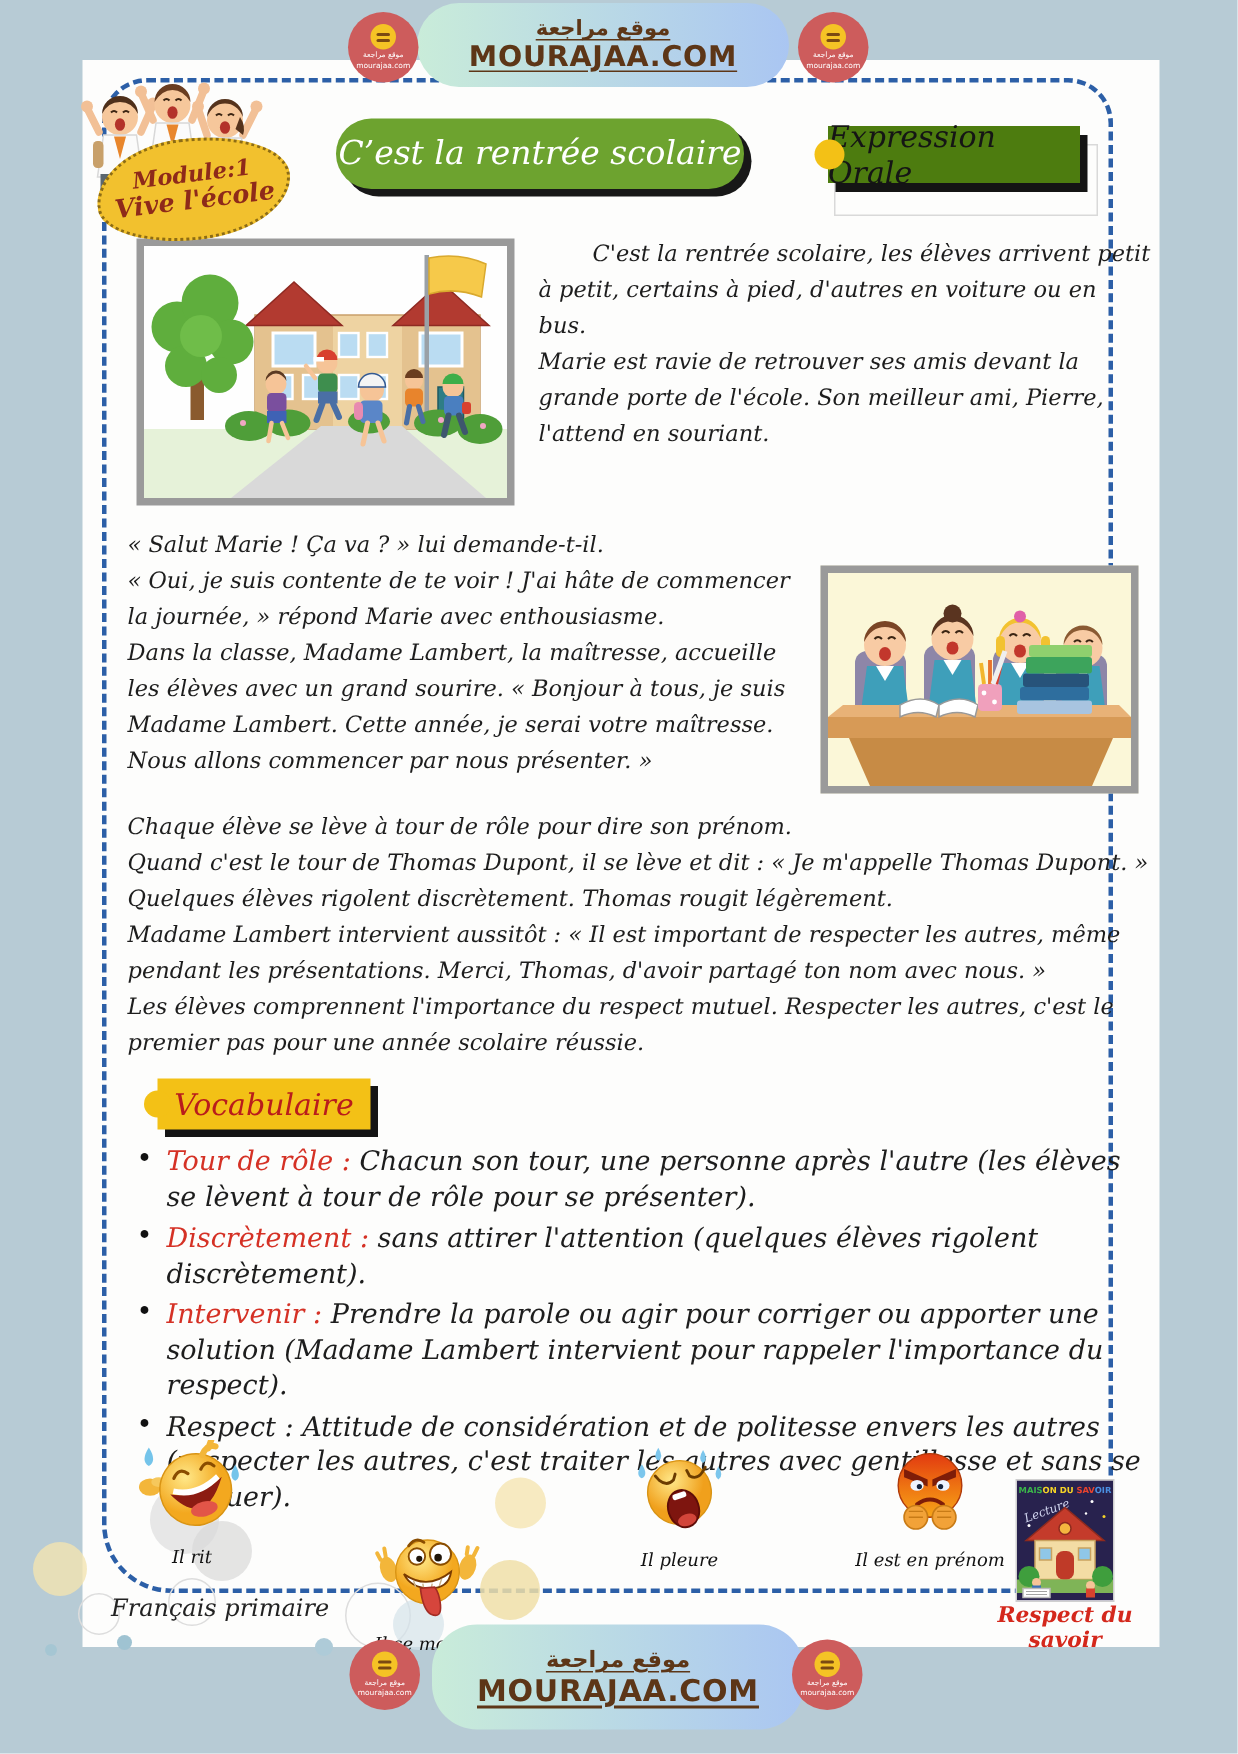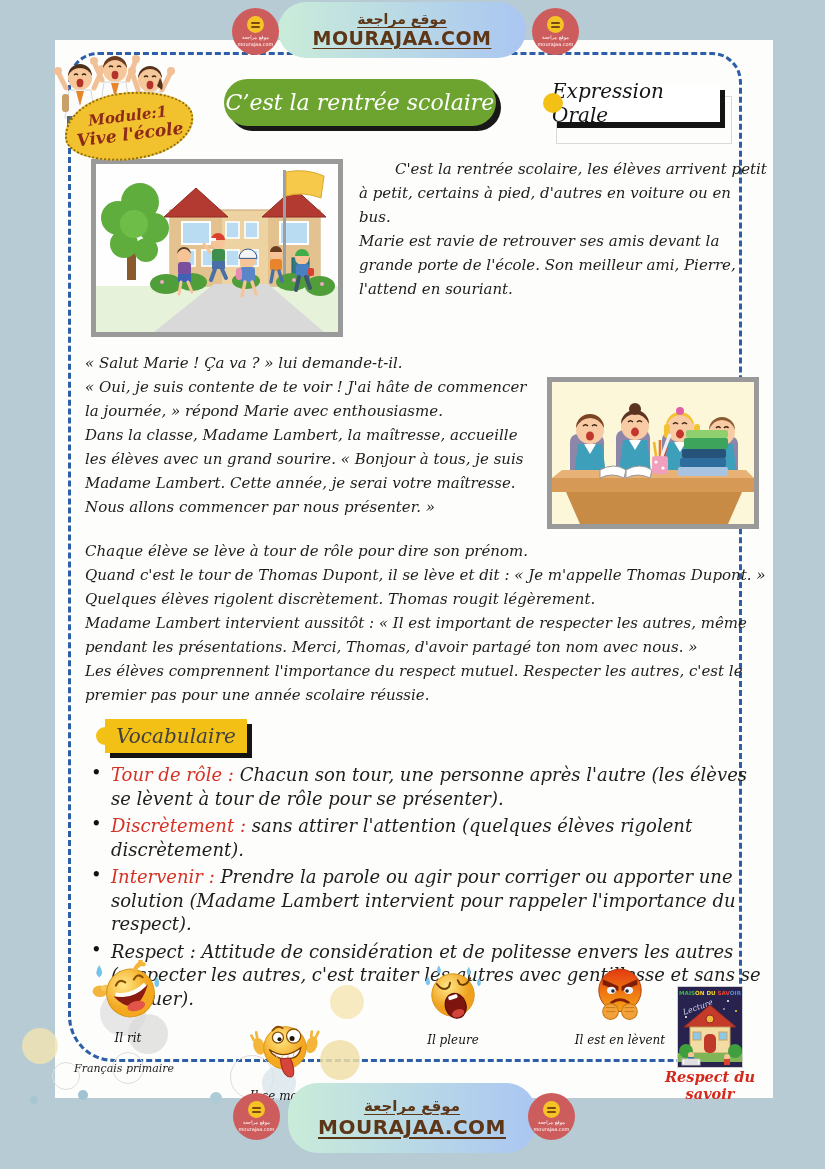--- a/index.html
+++ b/index.html
@@ -33,63 +33,63 @@
           border:2px dotted #8d6c14;border-radius:46% 54% 48% 52% / 58% 46% 54% 42%;
           transform:rotate(-7deg);display:flex;flex-direction:column;align-items:center;
           justify-content:center;z-index:5;color:#8e2a1a;font-style:italic;font-weight:bold;}
   .module .m1{font-size:15px;line-height:17px;}
   .module .m2{font-size:17px;line-height:19px;}
   
   .title-pill{left:224px;top:79px;width:272px;height:47px;background:#6da32f;border-radius:24px;
           box-shadow:5px 5px 0 #181818;display:flex;align-items:center;justify-content:center;
           color:#fff;font-style:italic;font-size:22px;z-index:5;}
   .expr-ghost{left:556px;top:96px;width:174px;height:46px;border:1px solid #d9d9d9;z-index:3;}
-  .expr{left:552px;top:84px;width:168px;height:38px;background:#ffffff;
+  .expr{left:552px;top:84px;width:168px;height:38px;background:#4d7c0f;
         box-shadow:5px 6px 0 #141414;display:flex;align-items:center;justify-content:center;
         color:#151515;font-style:italic;font-size:20px;z-index:5;}
   .expr::before{content:"";position:absolute;left:-9px;top:9px;width:20px;height:20px;
         border-radius:50%;background:#f3c116;}
   
   .content{left:85px;top:157px;width:682px;z-index:4;}
   .sec{display:flow-root;}
   .photo{margin:0;box-sizing:border-box;border:5px solid #9a9a9a;background:#fff;overflow:hidden;}
   .school-fig{float:left;width:252px;height:178px;margin:2px 16px 4px 6px;}
   .class-fig{float:right;width:212px;height:152px;margin:26px 8px 6px 14px;background:#fbf7d8;}
   .photo svg{width:100%;height:100%;display:block;}
   .para{font-style:italic;font-size:15px;line-height:24px;color:#1d1d1d;
         white-space:pre-line;margin:0;}
   .indent{text-indent:36px;}
   .sec1{margin-bottom:10px;min-height:182px;}
   .sec2{margin-bottom:4px;}
   .p3{clear:both;margin-top:2px;}
   
   .vocab-badge{position:relative;margin:12px 0 10px 20px;width:142px;height:34px;background:#f3c116;
         box-shadow:5px 5px 0 #141414;display:flex;align-items:center;justify-content:center;
-        color:#404040;font-style:italic;font-size:20px;}
+        color:#b91c1c;font-style:italic;font-size:20px;}
   .vocab-badge::before{content:"";position:absolute;left:-9px;top:8px;width:18px;height:18px;
         border-radius:50%;background:#f3c116;}
   ul.vocab{margin:0;padding:0 0 0 4px;list-style:none;}
   ul.vocab li{position:relative;padding-left:22px;font-style:italic;font-size:18px;
         line-height:23.5px;color:#1d1d1d;margin-bottom:4px;}
   ul.vocab li::before{content:"•";position:absolute;left:2px;top:-2px;font-style:normal;
         font-size:18px;color:#111;}
   
   .emo{width:140px;text-align:center;z-index:4;}
   .emo svg{width:74px;height:66px;display:inline-block;}
   .emo .lbl{font-style:italic;font-size:12px;color:#111;margin-top:1px;}
   .emo1{left:58px;top:960px;}
   .emo2{left:215px;top:1018px;}
   .emo3{left:383px;top:962px;}
   .emo4{left:550px;top:962px;}
   
   .maison{left:678px;top:987px;width:64px;height:80px;z-index:5;box-shadow:0 0 0 1px #cfcfcf;}
   .maison svg{width:100%;height:100%;display:block;}
   .maison-lbl{left:640px;top:1068px;width:140px;text-align:center;color:#d4281c;
        font-weight:bold;font-style:italic;font-size:14.5px;z-index:5;}
-  .fr-prim{left:74px;top:1062px;font-style:italic;font-size:11px;color:#222;z-index:5;}
+  .fr-prim{left:74px;top:1062px;font-style:italic;font-size:16px;color:#222;z-index:5;}
   .bub{position:absolute;border-radius:50%;z-index:1;}
   .bub.o{background:transparent !important;border:1px solid #ddd;}
 </style>
 </head>
 <body>
 
 <div class="abs page"></div>
 
 <div>
   <div class="bub" style="left:100px;top:990px;width:46px;height:46px;background:#e3e3e3;opacity:.85;"></div>
@@ -480,21 +480,21 @@
     <polygon points="64,22 44,31 44,37 64,29" fill="#7e1d08"></polygon>
     <ellipse cx="31" cy="36" rx="5.6" ry="4.6" fill="#eef4ff"></ellipse>
     <circle cx="33" cy="37" r="2.2" fill="#15233c"></circle>
     <ellipse cx="53" cy="36" rx="5.6" ry="4.6" fill="#eef4ff"></ellipse>
     <circle cx="51" cy="37" r="2.2" fill="#15233c"></circle>
     <path d="M31 52 q11 -8 22 0" stroke="#7e1d08" stroke-width="3.4" fill="none" stroke-linecap="round"></path>
     <circle cx="30" cy="63" r="10" fill="#f2a238" stroke="#c87b16" stroke-width="1.4"></circle>
     <circle cx="54" cy="63" r="10" fill="#f2a238" stroke="#c87b16" stroke-width="1.4"></circle>
     <path d="M24 58 l12 0 M24 63 l12 0 M48 58 l12 0 M48 63 l12 0" stroke="#c87b16" stroke-width="1.2"></path>
   </svg>
-  <div class="lbl">Il est en lèvent</div>
+  <div class="lbl">Il est en prénom</div>
 </div>
 
 <figure class="abs maison" style="margin:0;">
   <svg viewBox="0 0 64 80">
     <rect width="64" height="80" fill="#28224e"></rect>
     <circle cx="50" cy="14" r="1" fill="#fff"></circle>
       <circle cx="58" cy="24" r="1" fill="#f5d327"></circle>
     <circle cx="8" cy="30" r="1" fill="#fff"></circle>
       <circle cx="46" cy="22" r="0.8" fill="#fff"></circle>
     <text x="32" y="8" text-anchor="middle" font-family="DejaVu Sans, sans-serif" font-size="5.6" font-weight="bold">

